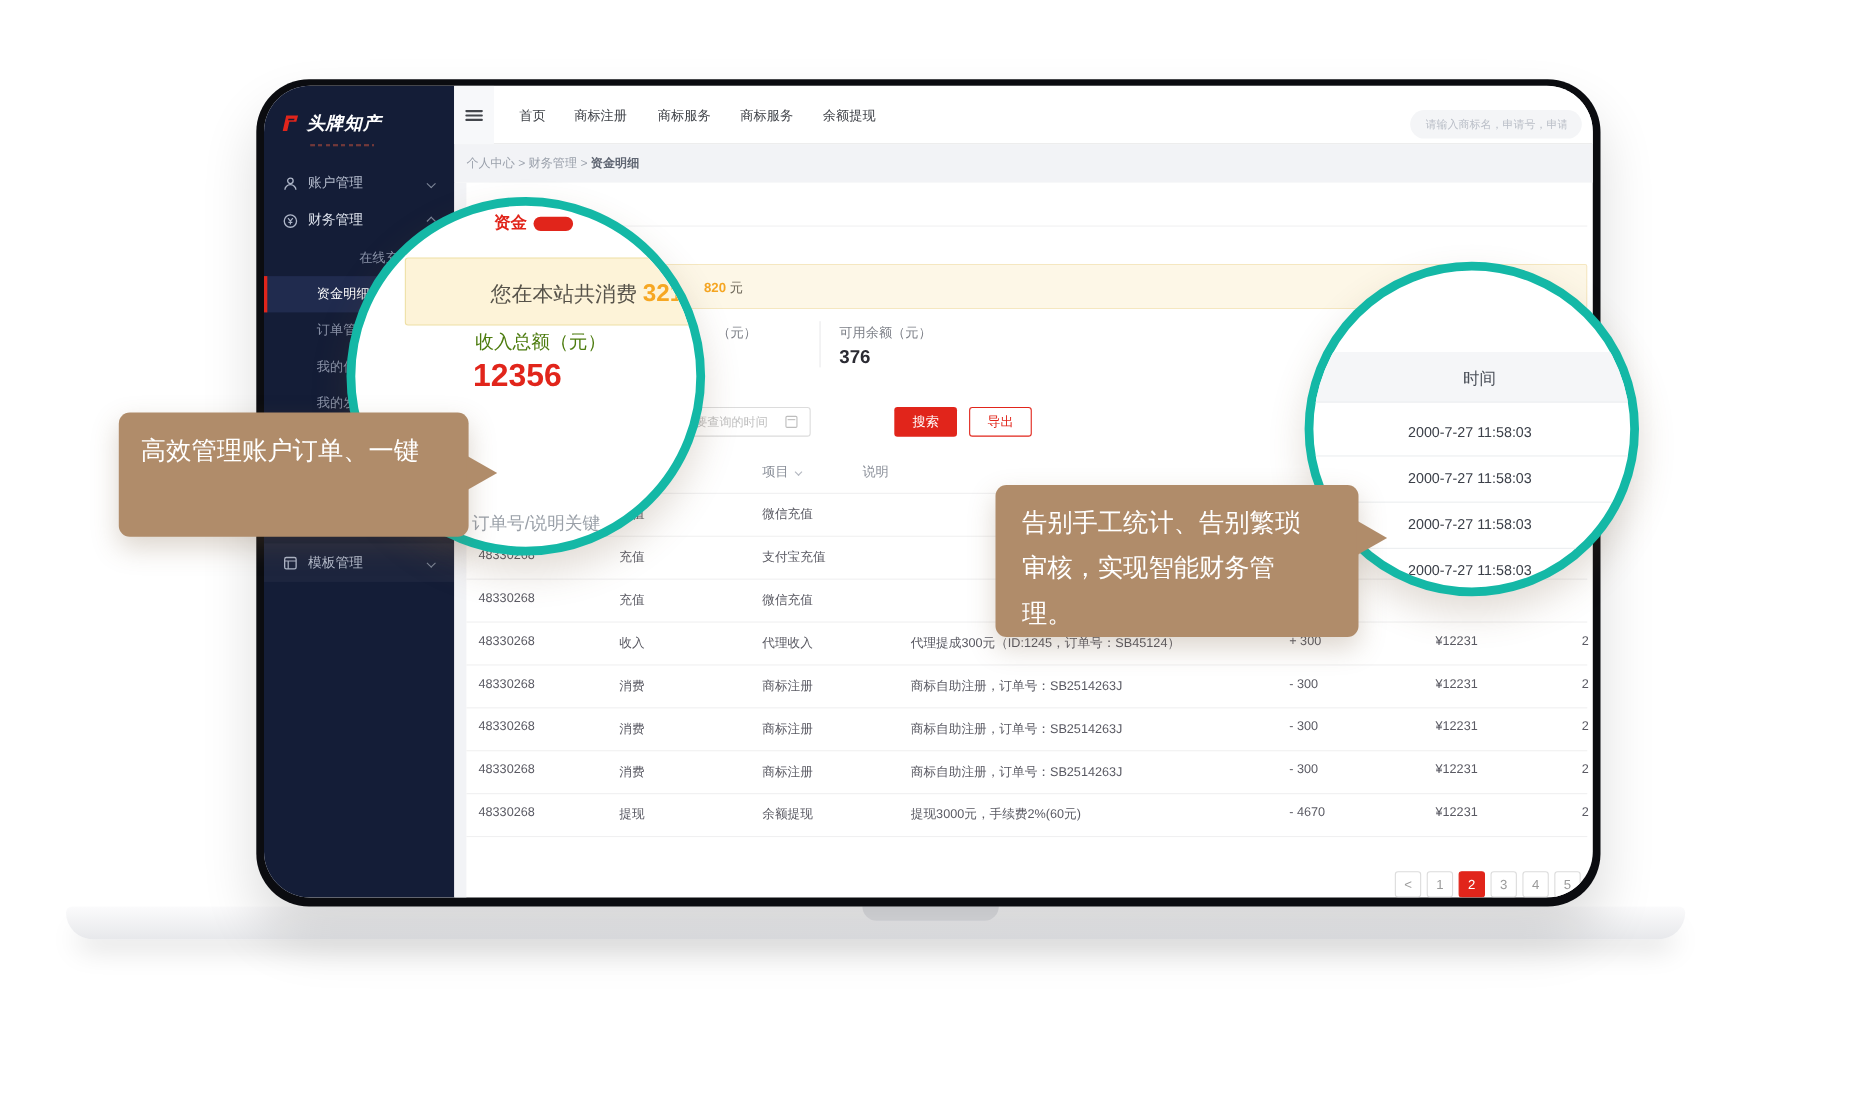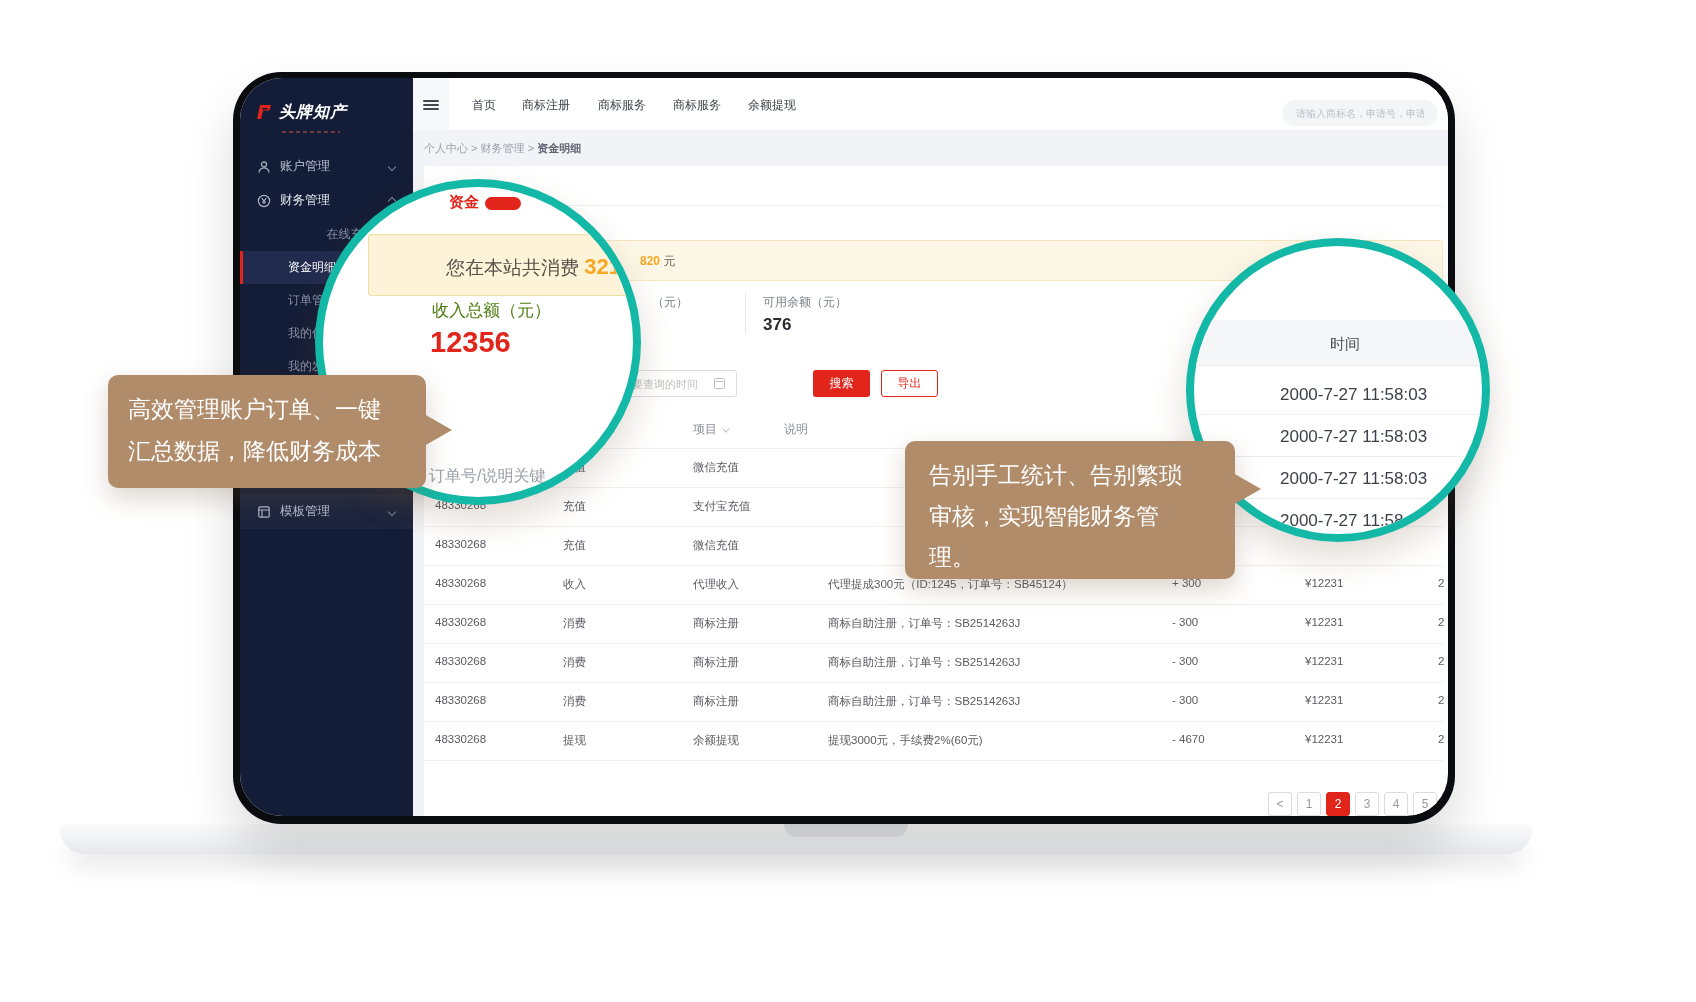--- a/index.html
+++ b/index.html
@@ -96,21 +96,21 @@
   .mag-pill{position:absolute;left:477px;top:189px;width:36px;height:13px;border-radius:7px;background:#e1251b;}
   .mag-banner{position:absolute;left:360px;top:226px;width:330px;height:62px;background:#fdf3d8;
     border:1.5px solid #eedfa4;border-radius:3px;}
   .mag-banner-text{position:absolute;left:438px;top:246px;font-size:19px;color:#57534a;white-space:nowrap;}
   .mag-banner-text .amt{font-size:22px;font-weight:700;color:#f6a723;}
   .mag-income-label{position:absolute;left:424px;top:291px;font-size:17px;color:#4d7c0f;}
   .mag-income-value{position:absolute;left:422px;top:318px;font-size:29px;font-weight:700;color:#e1251b;}
   .mag-colheader{position:absolute;left:421px;top:458px;font-size:16px;color:#9aa0a8;white-space:nowrap;}
   .mag-time-head{position:absolute;left:1186px;top:312px;width:310px;height:46px;background:#f5f6f8;border-bottom:1px solid #ebedef;}
   .mag-time-title{position:absolute;left:1322px;top:327px;font-size:15px;color:#4a4f58;}
-  .mag-trow{position:absolute;left:1272px;width:220px;font-size:17px;color:#3c4049;white-space:nowrap;}
+  .mag-trow{position:absolute;left:1272px;width:220px;font-size:13px;color:#3c4049;white-space:nowrap;}
   .mag-tline{position:absolute;left:1186px;width:310px;height:1px;background:#eceef0;}
 
   
   .callout{position:absolute;background:#b08c6a;border-radius:10px;color:#fff;
     box-shadow:0 10px 24px rgba(120,90,60,.25);}
   .callout .tail{position:absolute;width:0;height:0;border-top:16px solid transparent;
     border-bottom:16px solid transparent;border-left:28px solid #b08c6a;}
   .callout-l{left:108px;top:375px;width:318px;height:113px;padding:13px 20px;font-size:23px;line-height:42px;}
   .callout-l .tail{left:316px;top:39px;}
   .callout-r{left:905px;top:441px;width:330px;height:138px;padding:14px 24px;font-size:23px;line-height:41px;}
@@ -328,21 +328,20 @@
       <div class="mag-tline" style="top:448px"></div>
       <div class="mag-trow" style="top:461px">2000-7-27  11:58:03</div>
       <div class="mag-tline" style="top:490px"></div>
       <div class="mag-trow" style="top:503px">2000-7-27  11:58:03</div>
       <div class="mag-tline" style="top:532px"></div>
     </div>
   </div>
 
   <div class="callout callout-l">
     <div>高效管理账户订单、一键</div>
-    <div>汇总数据，降低财务成本</div>
     <span class="tail"></span>
   </div>
 
   <div class="callout callout-r">
     <div>告别手工统计、告别繁琐</div>
     <div>审核，实现智能财务管</div>
     <div>理。</div>
     <span class="tail"></span>
   </div>
 

